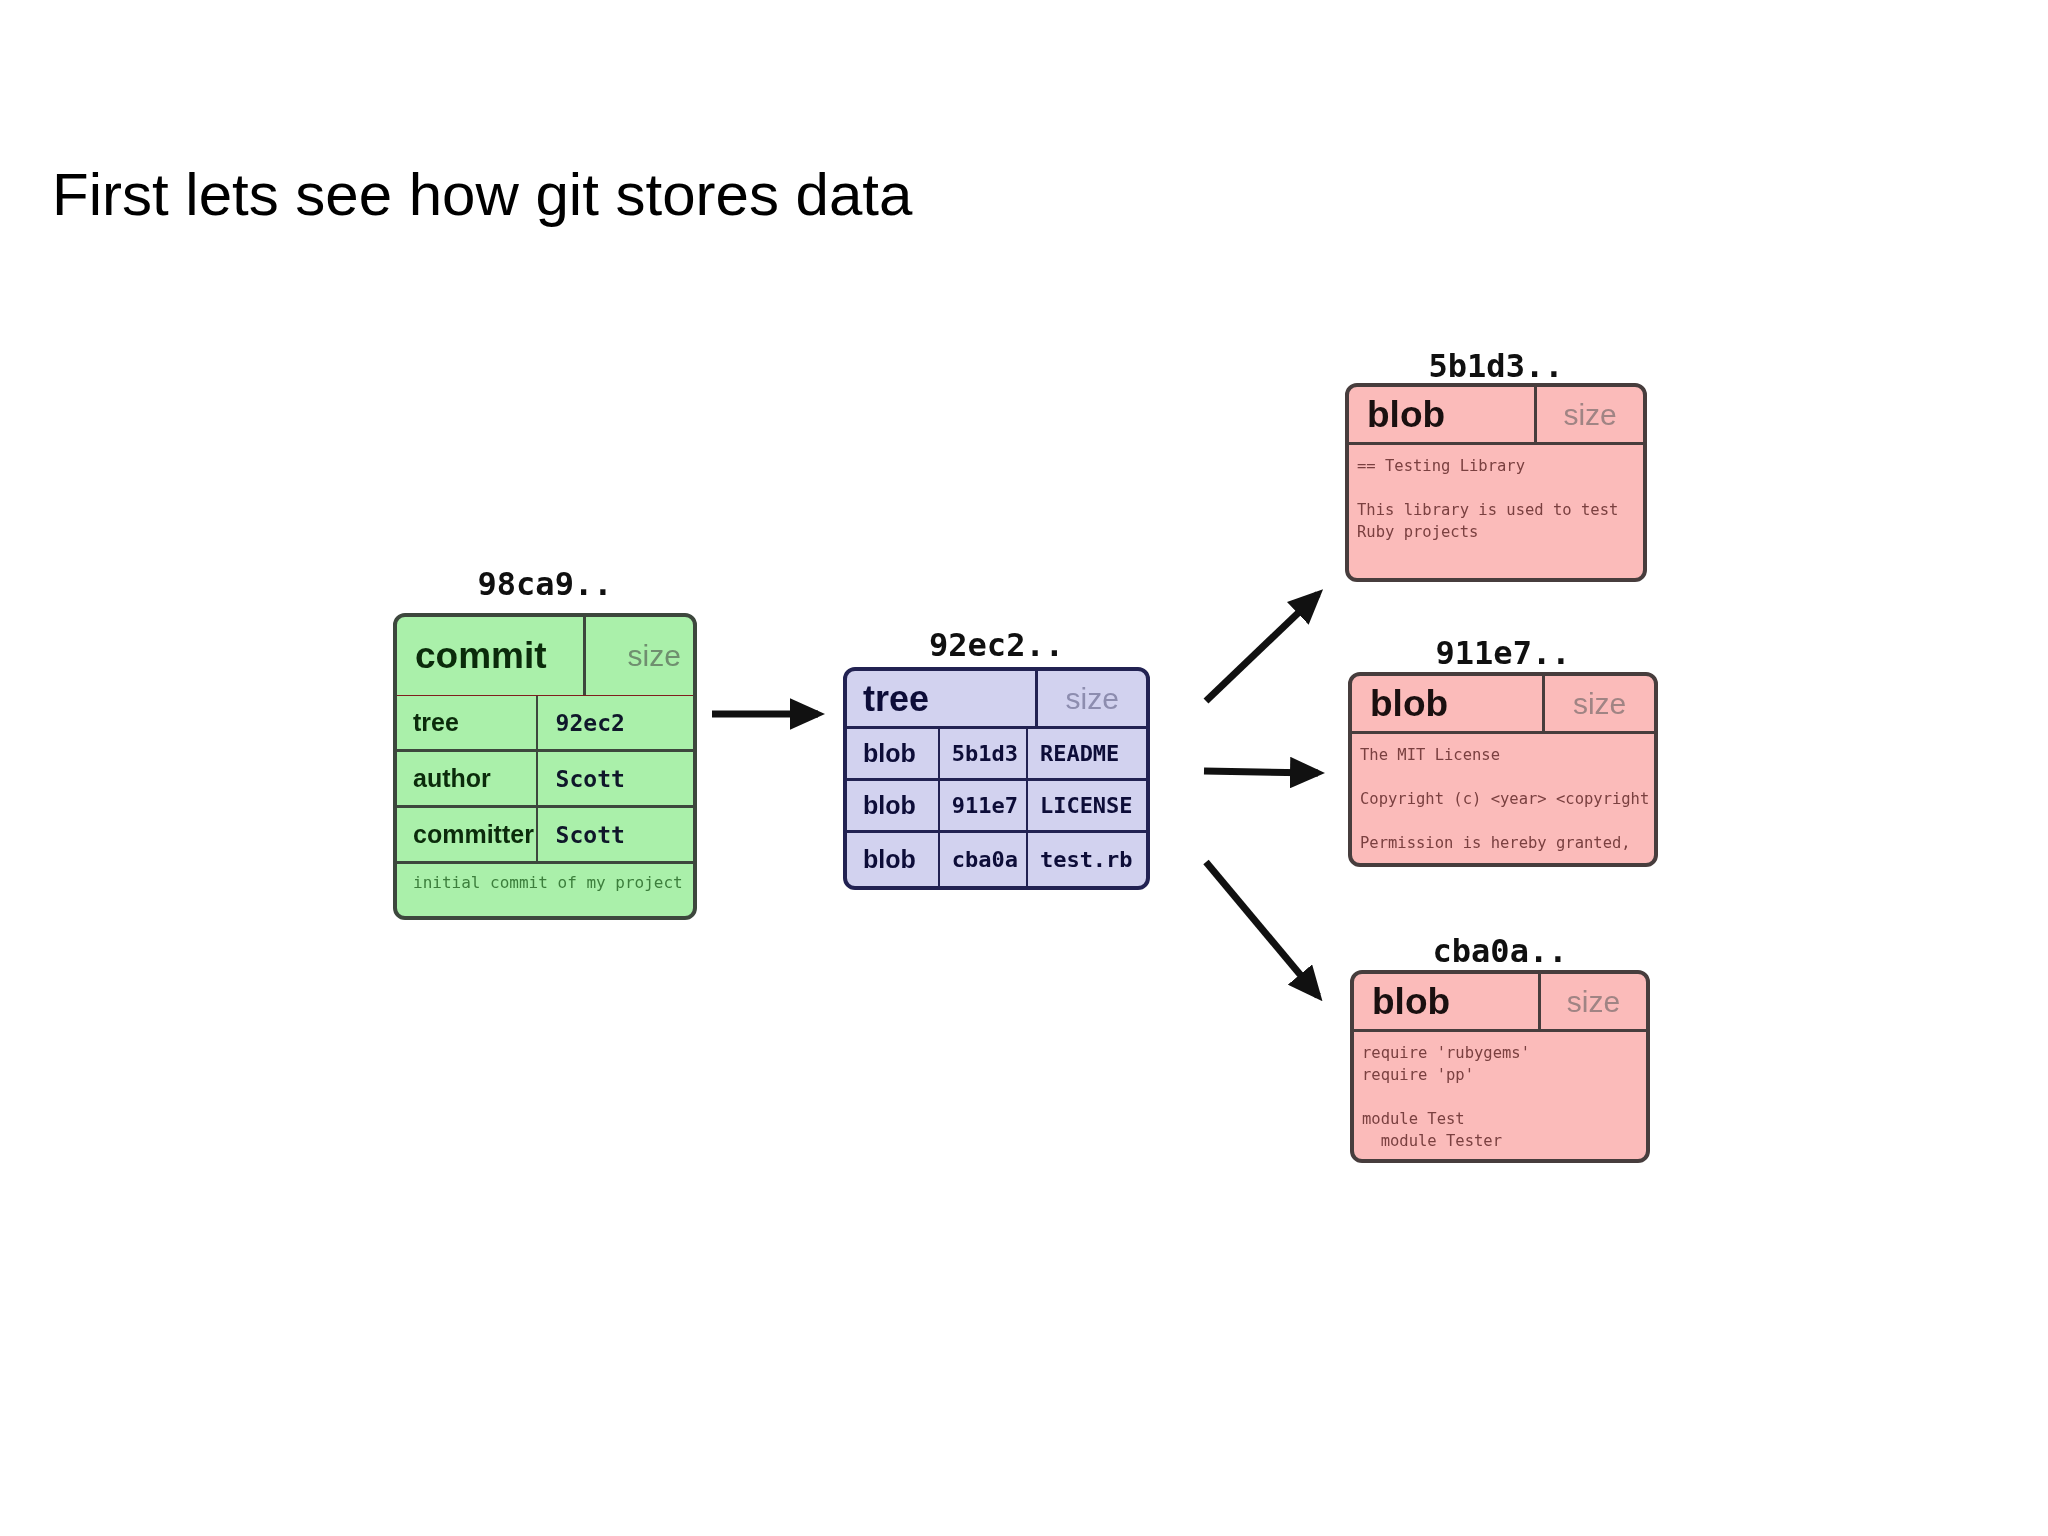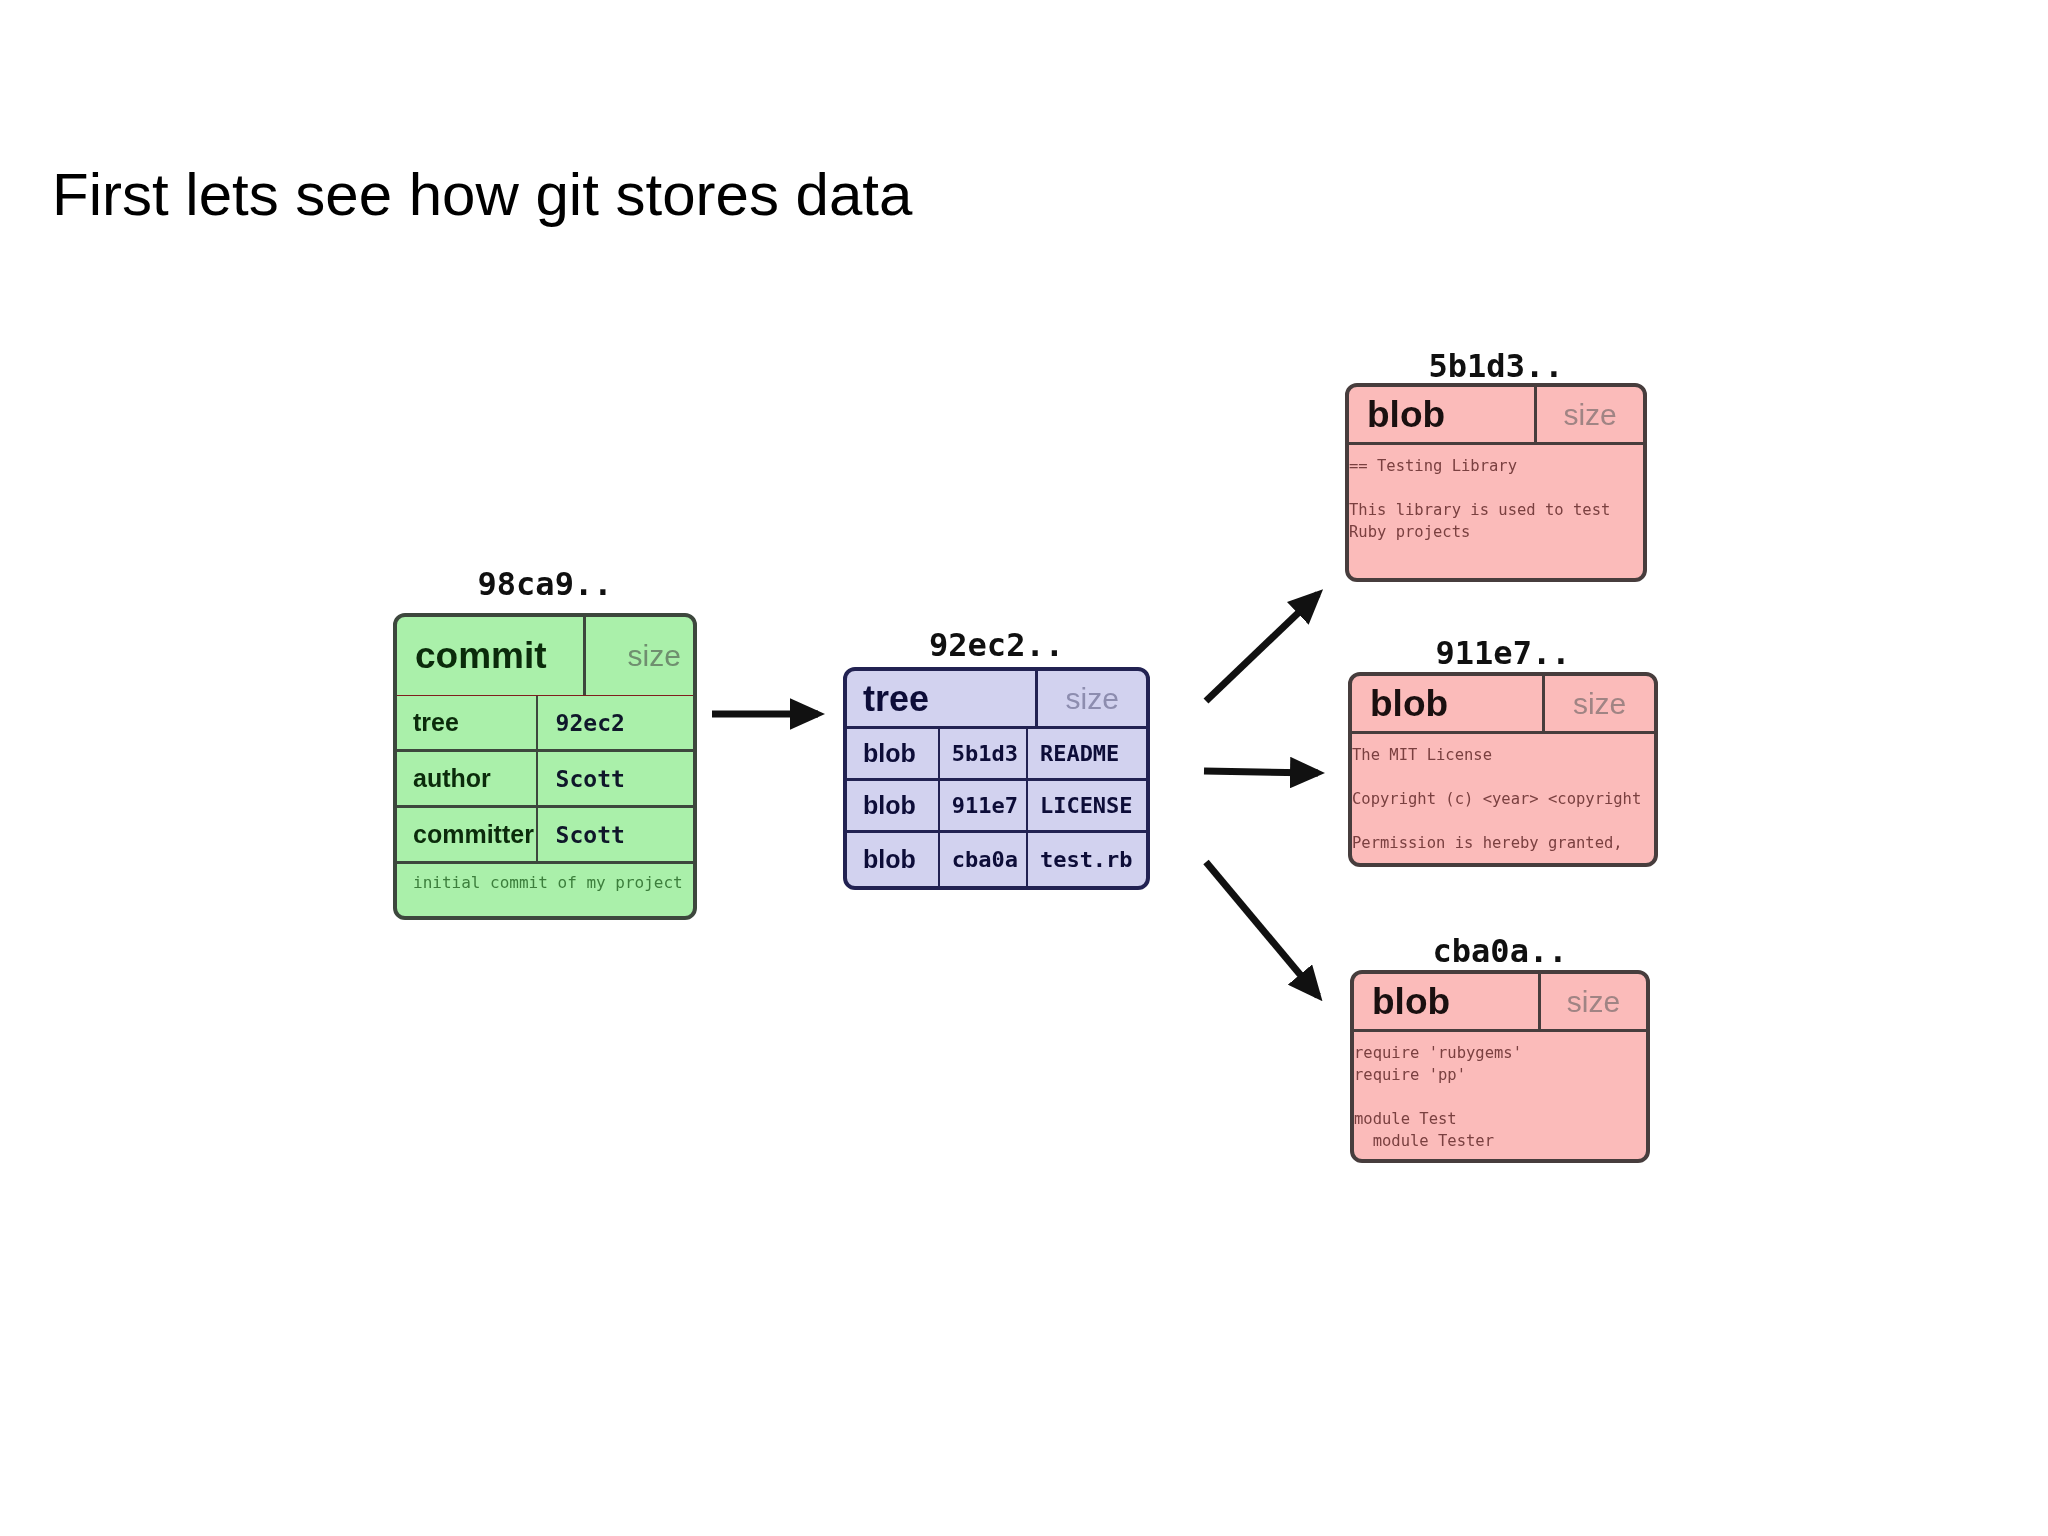--- a/index.html
+++ b/index.html
@@ -54,21 +54,21 @@
   .tree-box .trow .c3{flex:1;display:flex;align-items:center;padding-left:12px;
       font-family:"DejaVu Sans Mono",monospace;font-weight:bold;font-size:22px;text-align:right;}
 
   
   .blob-box{background:#fbbbba;border:4px solid #473d3d;color:#1a1010;}
   .blob-box .hdr{display:flex;height:55px;border-bottom:3px solid #473d3d;flex:none;}
   .blob-box .hdr .type{width:64%;border-right:3px solid #473d3d;display:flex;
       align-items:center;padding-left:18px;font-weight:bold;font-size:37px;box-sizing:border-box;}
   .blob-box .hdr .size{flex:1;display:flex;align-items:center;justify-content:center;
       font-size:30px;color:#a08484;}
-  .blob-box .bbody{flex:1;padding:10px 12px 0 0;overflow:hidden;
+  .blob-box .bbody{flex:1;padding:10px 12px 0 8px;overflow:hidden;
       font-family:"DejaVu Sans Mono",monospace;font-size:15.5px;color:#7a4040;}
   .blob-box .ln{min-height:22px;line-height:22px;white-space:pre;}
 
   #blob1{left:1345px;top:383px;width:302px;height:199px;}
   #blob2{left:1348px;top:672px;width:310px;height:195px;}
   #blob3{left:1350px;top:970px;width:300px;height:193px;}
   #blob1-label{left:1345px;top:347px;width:302px;}
   #blob2-label{left:1348px;top:634px;width:310px;}
   #blob3-label{left:1350px;top:932px;width:300px;}
   #commit-label{left:393px;top:565px;width:304px;}

